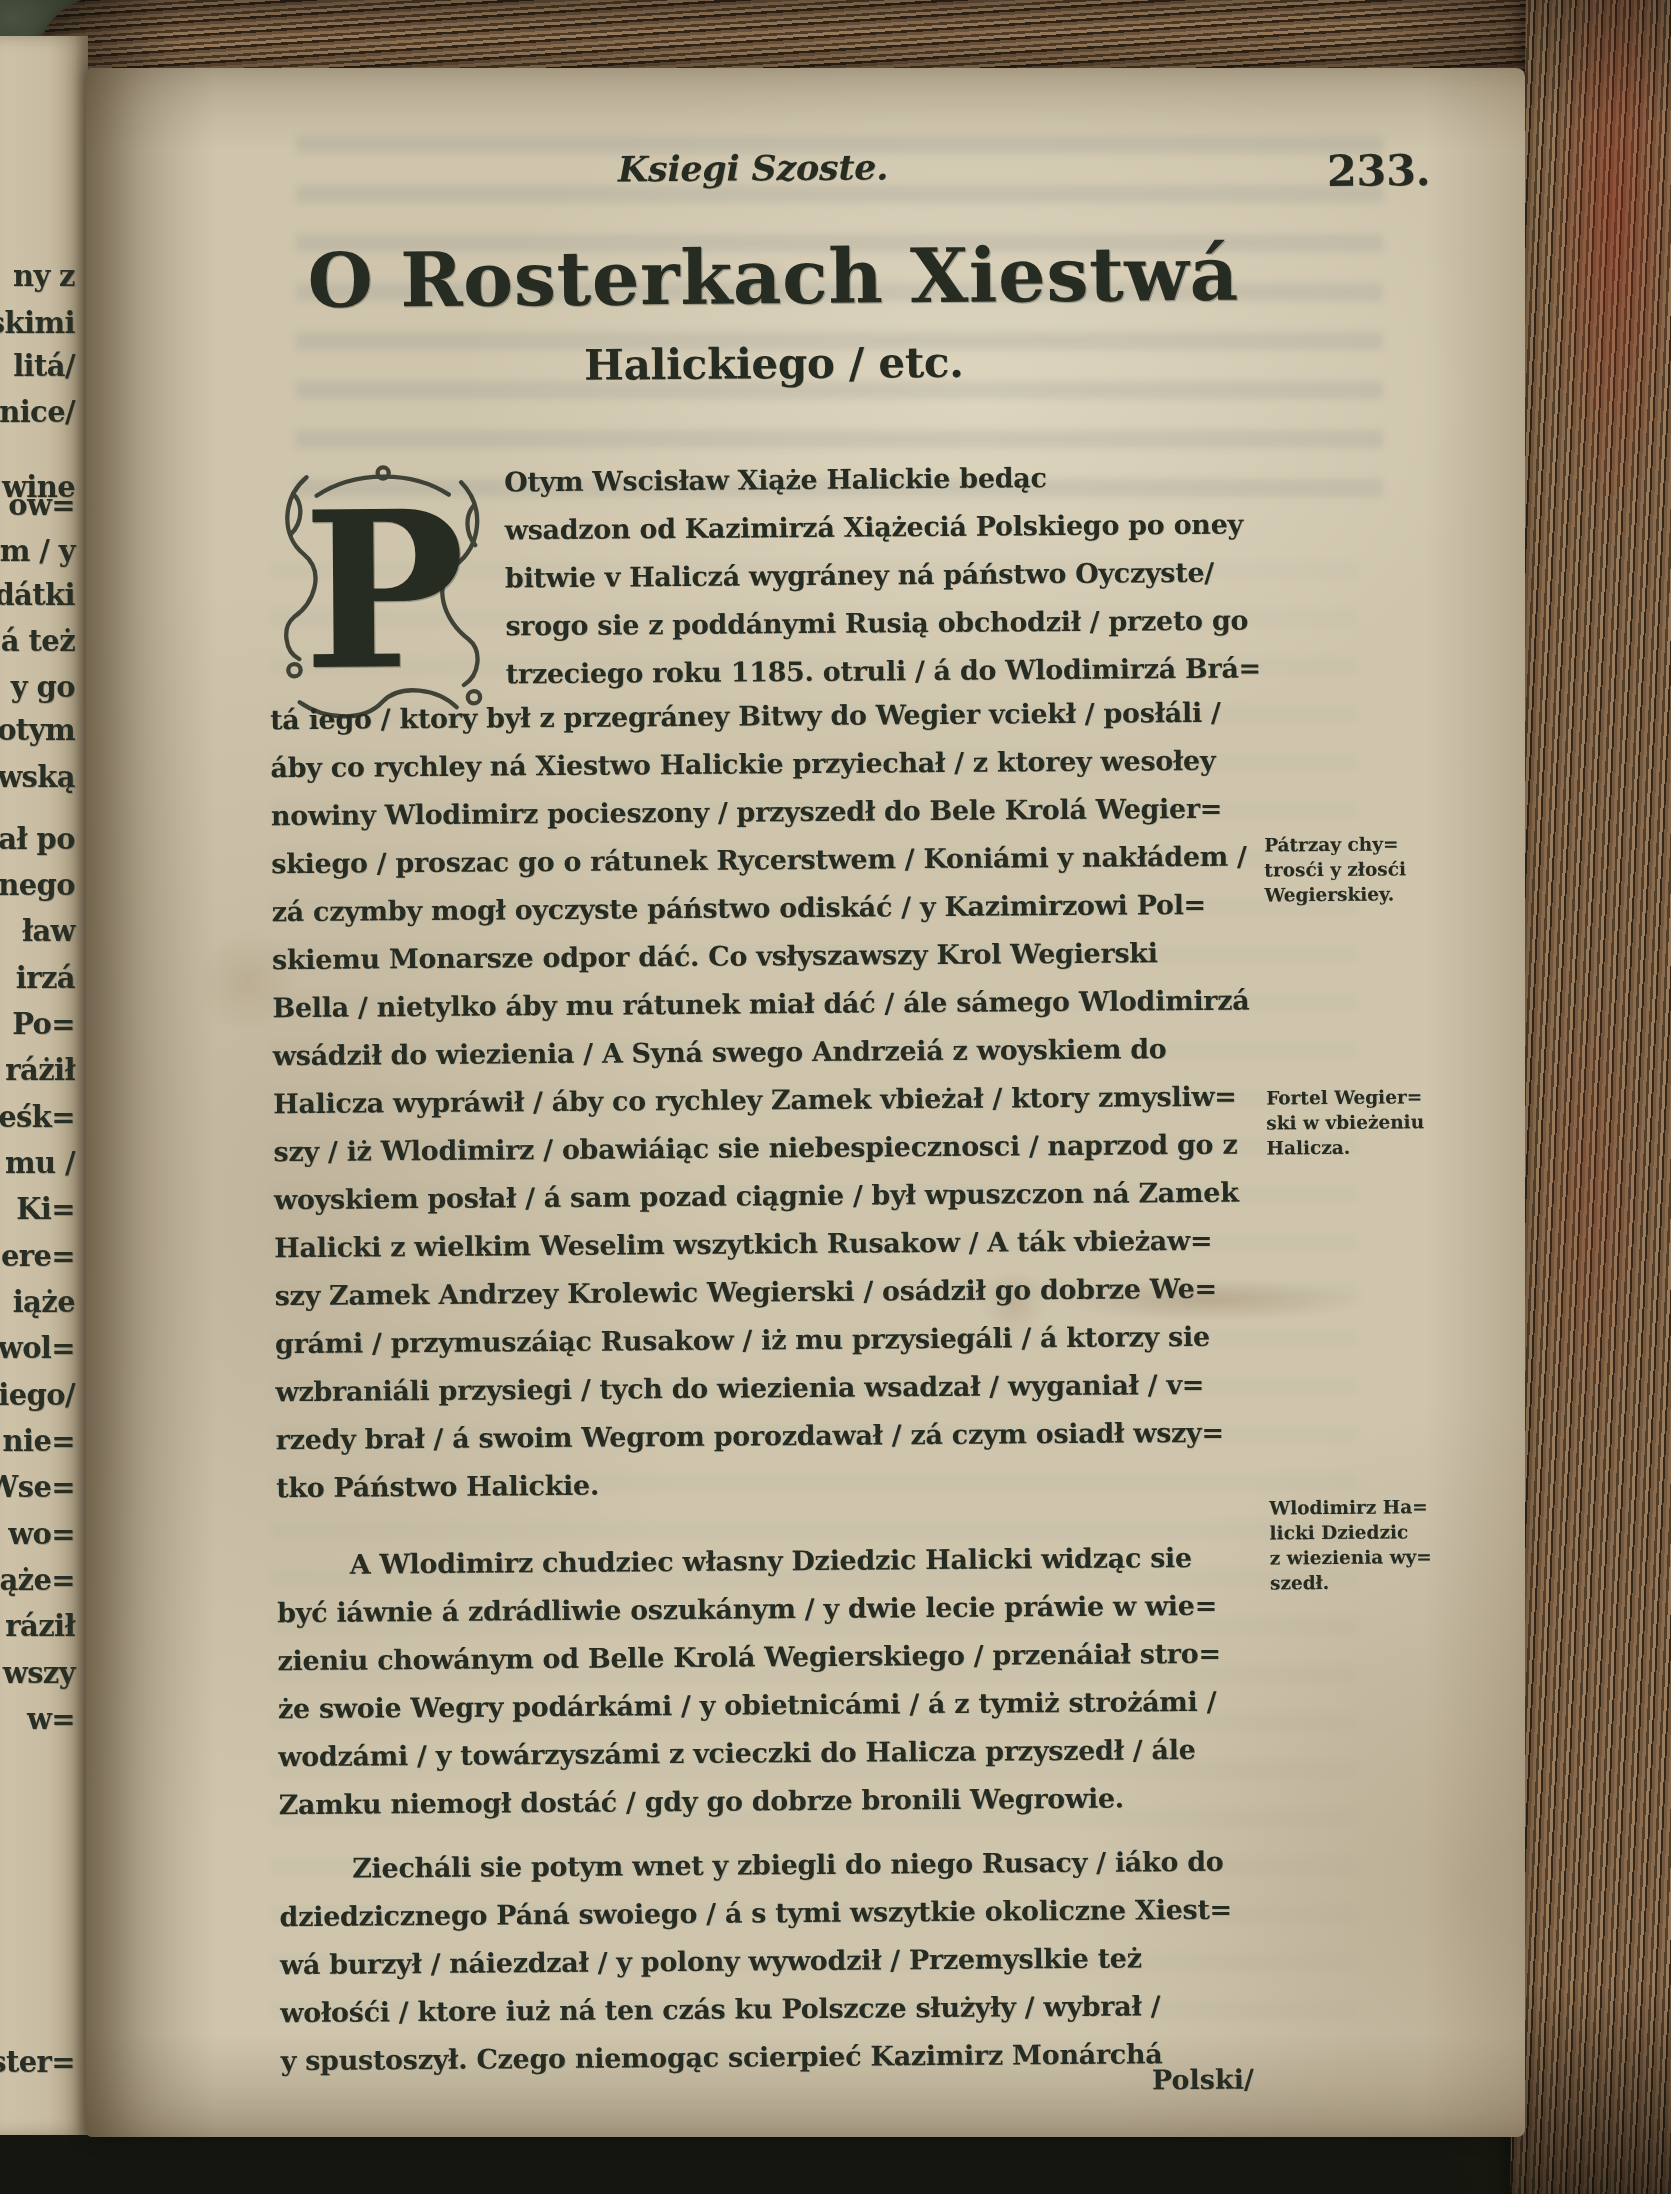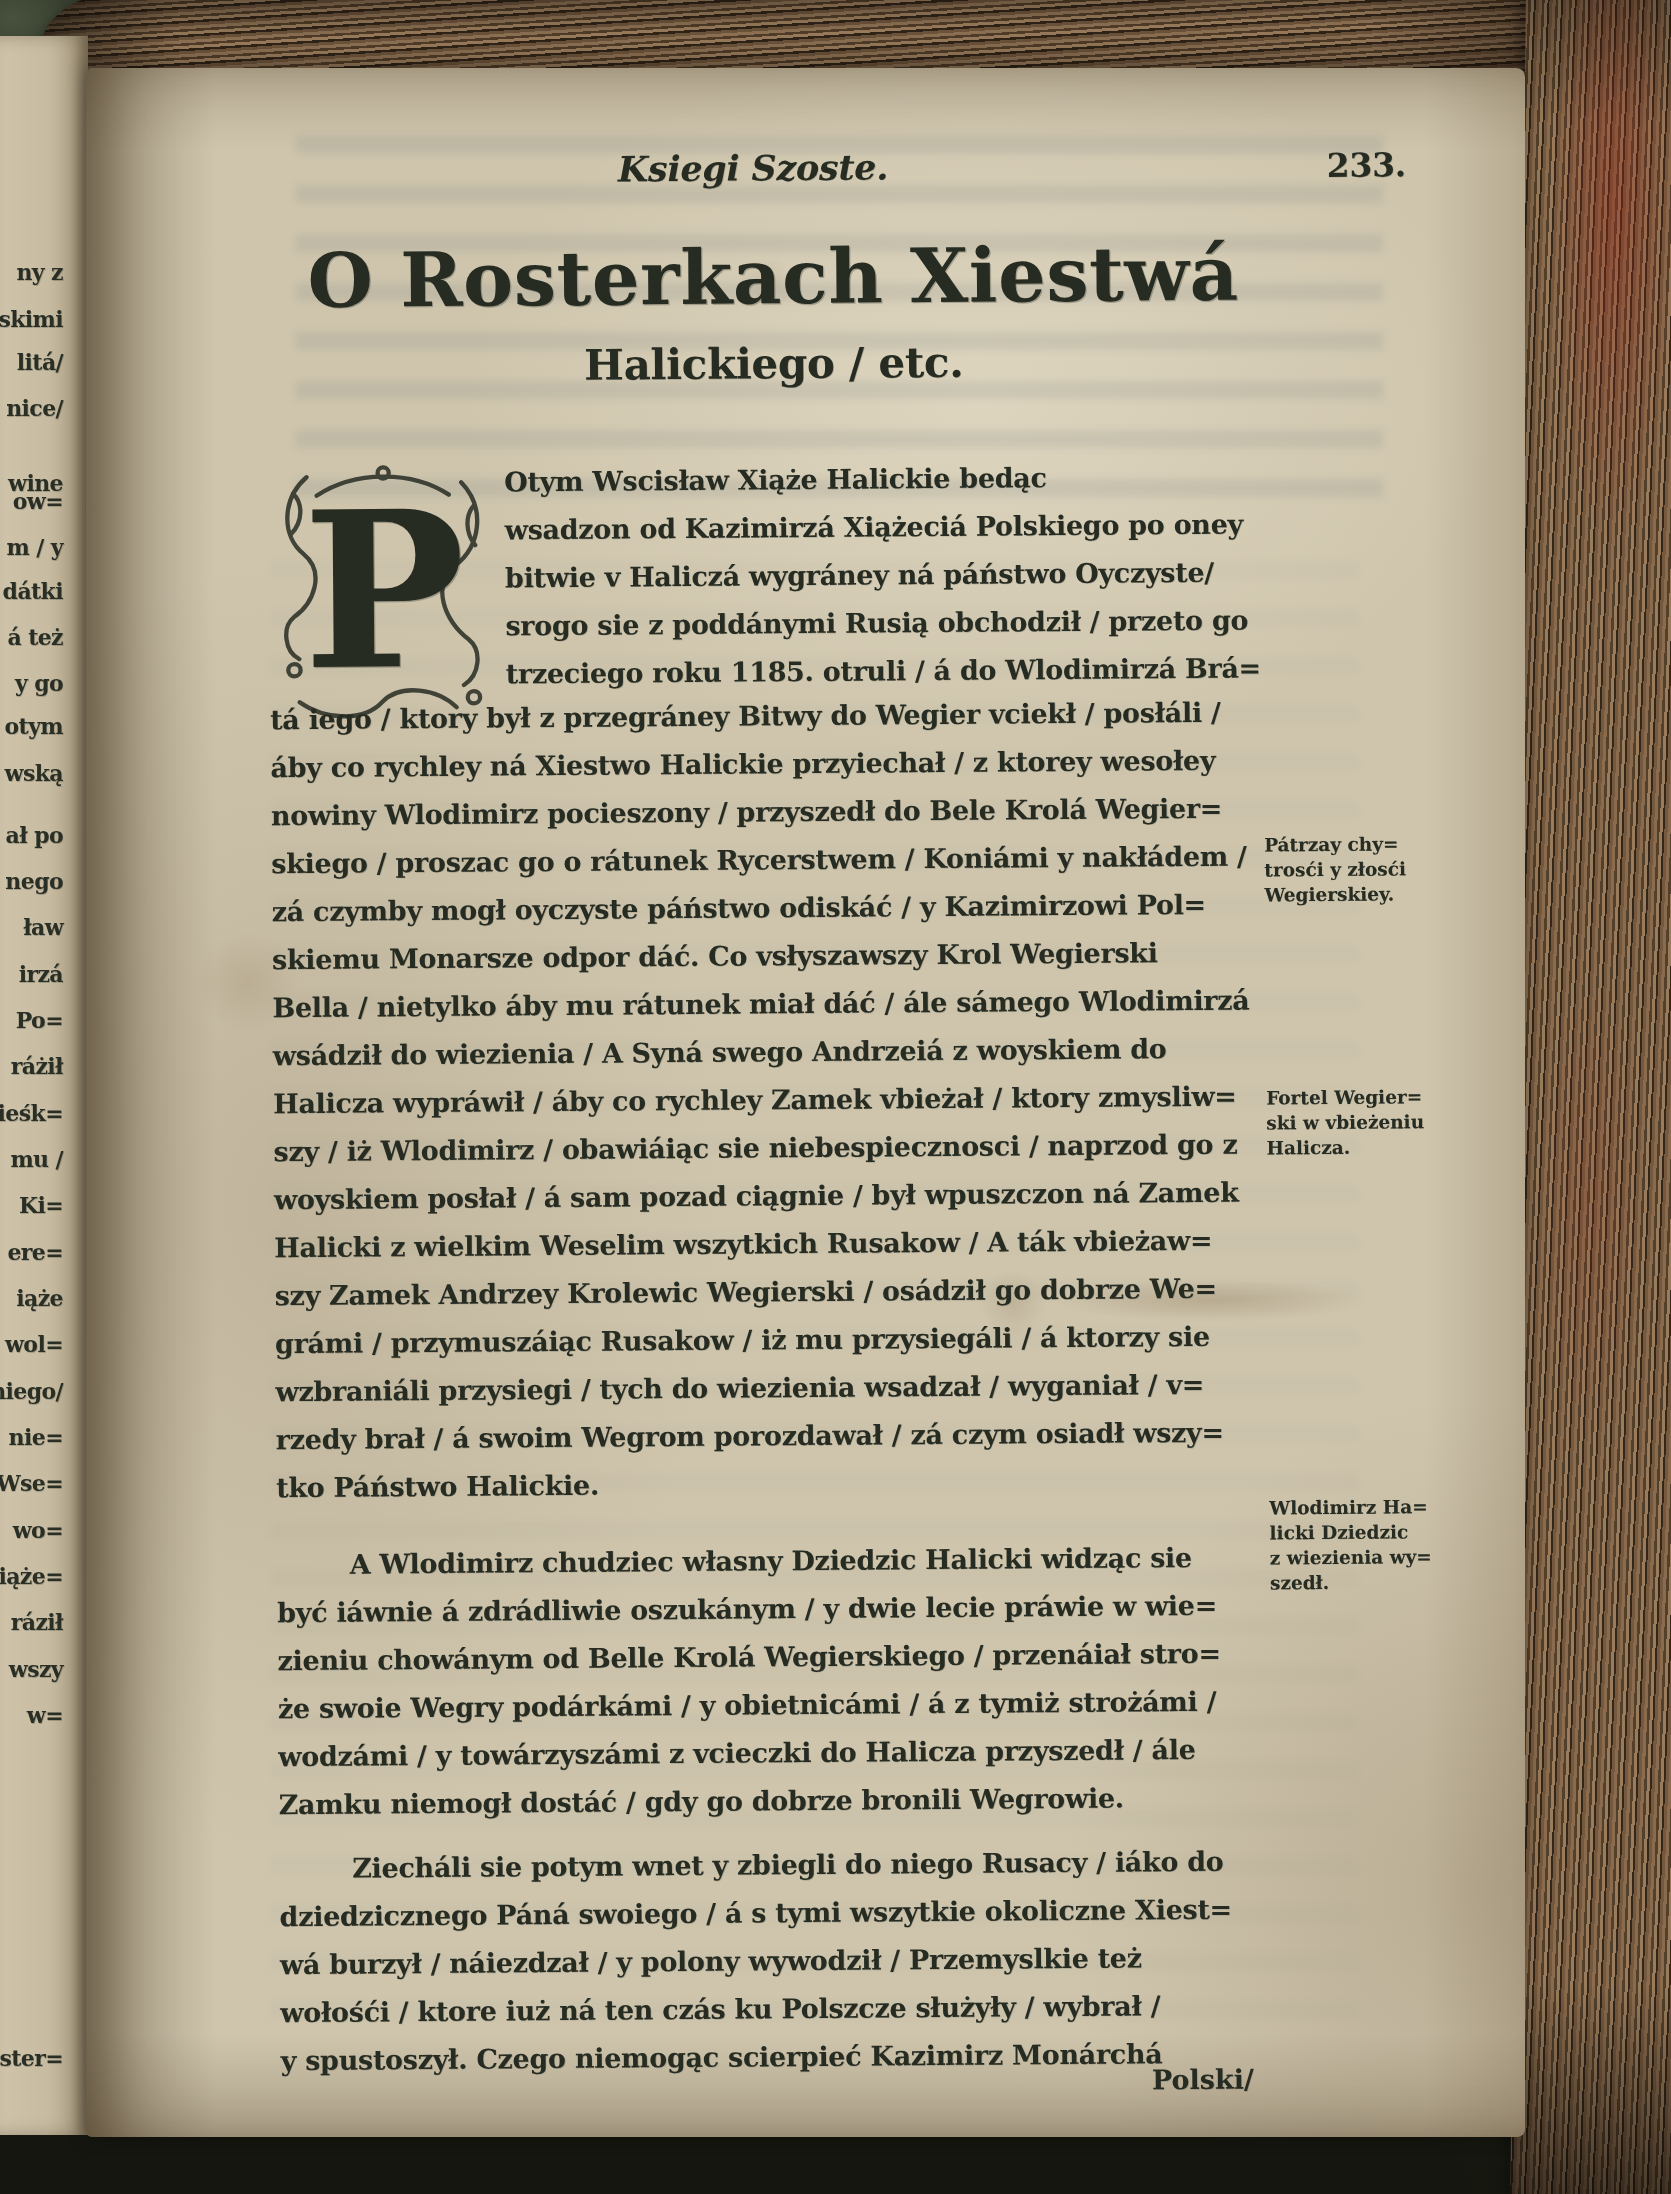--- a/index.html
+++ b/index.html
@@ -27,22 +27,22 @@
       repeating-linear-gradient(92deg, #8a6b4d 0 3.1px, #52402b 3.1px 5.6px, #9a7b5b 5.6px 8.6px, #33271a 8.6px 10.5px, #75593e 10.5px 13.6px);
     transform:rotate(0.4deg);
     border-radius:10px;
     box-shadow:-7.4px 0 15px rgba(0,0,0,0.35);}
 
   
   .left-paper{position:absolute;left:0;top:36px;width:88px;height:2099px;
     background:linear-gradient(90deg,#cfc3aa 0,#c7bba1 55%,#b0a388 85%,#8e816a 100%);
     box-shadow:inset -11px 0 16px rgba(60,48,30,0.35);}
   .left-frags{position:absolute;left:0;top:0;width:85px;height:2194px;overflow:hidden;}
-  .frag{position:absolute;right:22px;white-space:nowrap;font-weight:700;
-    font-size:22px;color:#2a2f26;letter-spacing:-0.6px;
+  .frag{position:absolute;right:10px;white-space:nowrap;font-weight:700;
+    font-size:29px;color:#2a2f26;letter-spacing:-0.6px;
     text-shadow:0.6px 0.6px 0 rgba(42,47,38,0.25);text-align:right;}
 
   
   .page{position:absolute;left:86px;top:68px;width:1439px;height:2069px;
     background-color:#cfc5ad;
     background-image:
       radial-gradient(ellipse 803px 556px at 62% 16%, rgba(255,250,232,0.30), rgba(255,250,232,0) 65%),
       radial-gradient(ellipse 618px 927px at 14% 55%, rgba(116,98,68,0.16), rgba(116,98,68,0) 70%),
       radial-gradient(ellipse 556px 680px at 96% 88%, rgba(110,90,60,0.22), rgba(110,90,60,0) 72%),
       radial-gradient(circle 43px at 927px 1235px, rgba(110,88,58,0.16), rgba(110,88,58,0) 80%),
@@ -59,21 +59,21 @@
 
   .ghost{position:absolute;pointer-events:none;filter:blur(3.7px);}
   .ghost.g1{left:210px;top:68px;width:1087px;height:383px;
     background:repeating-linear-gradient(180deg, rgba(95,110,115,0.13) 0 18.5px, rgba(95,110,115,0) 18.5px 49px);}
   .ghost.g2{left:185px;top:494px;width:1087px;height:1483px;opacity:.5;
     background:repeating-linear-gradient(180deg, rgba(95,110,115,0.07) 0 16px, rgba(95,110,115,0) 16px 48px);}
 
   .bl{font-weight:700;color:#272c23;letter-spacing:-0.3px;}
   .running-header{position:absolute;left:531px;top:79px;font-size:35px;font-style:italic;
     text-shadow:0.6px 0.6px 0 rgba(39,44,35,0.25);}
-  .page-number{position:absolute;left:1240px;top:82px;font-size:33px;
+  .page-number{position:absolute;left:1240px;top:82px;font-size:43px;
     text-shadow:0.6px 0.6px 0 rgba(39,44,35,0.25);}
   .title-block{position:absolute;left:179px;top:154px;width:1013px;text-align:center;}
   .title-1{font-size:75px;letter-spacing:0.6px;line-height:111px;white-space:nowrap;
     text-shadow:1.2px 1.2px 0 rgba(39,44,35,0.28);}
   .title-2{font-size:42px;line-height:62px;white-space:nowrap;
     text-shadow:0.6px 0.6px 0 rgba(39,44,35,0.25);}
 
   .dropcap{position:absolute;left:179px;top:388px;width:230px;height:273px;}
   .dropcap svg{position:absolute;inset:0;}
   .dropcap .letter{position:absolute;left:0;right:0;top:-5px;text-align:center;

